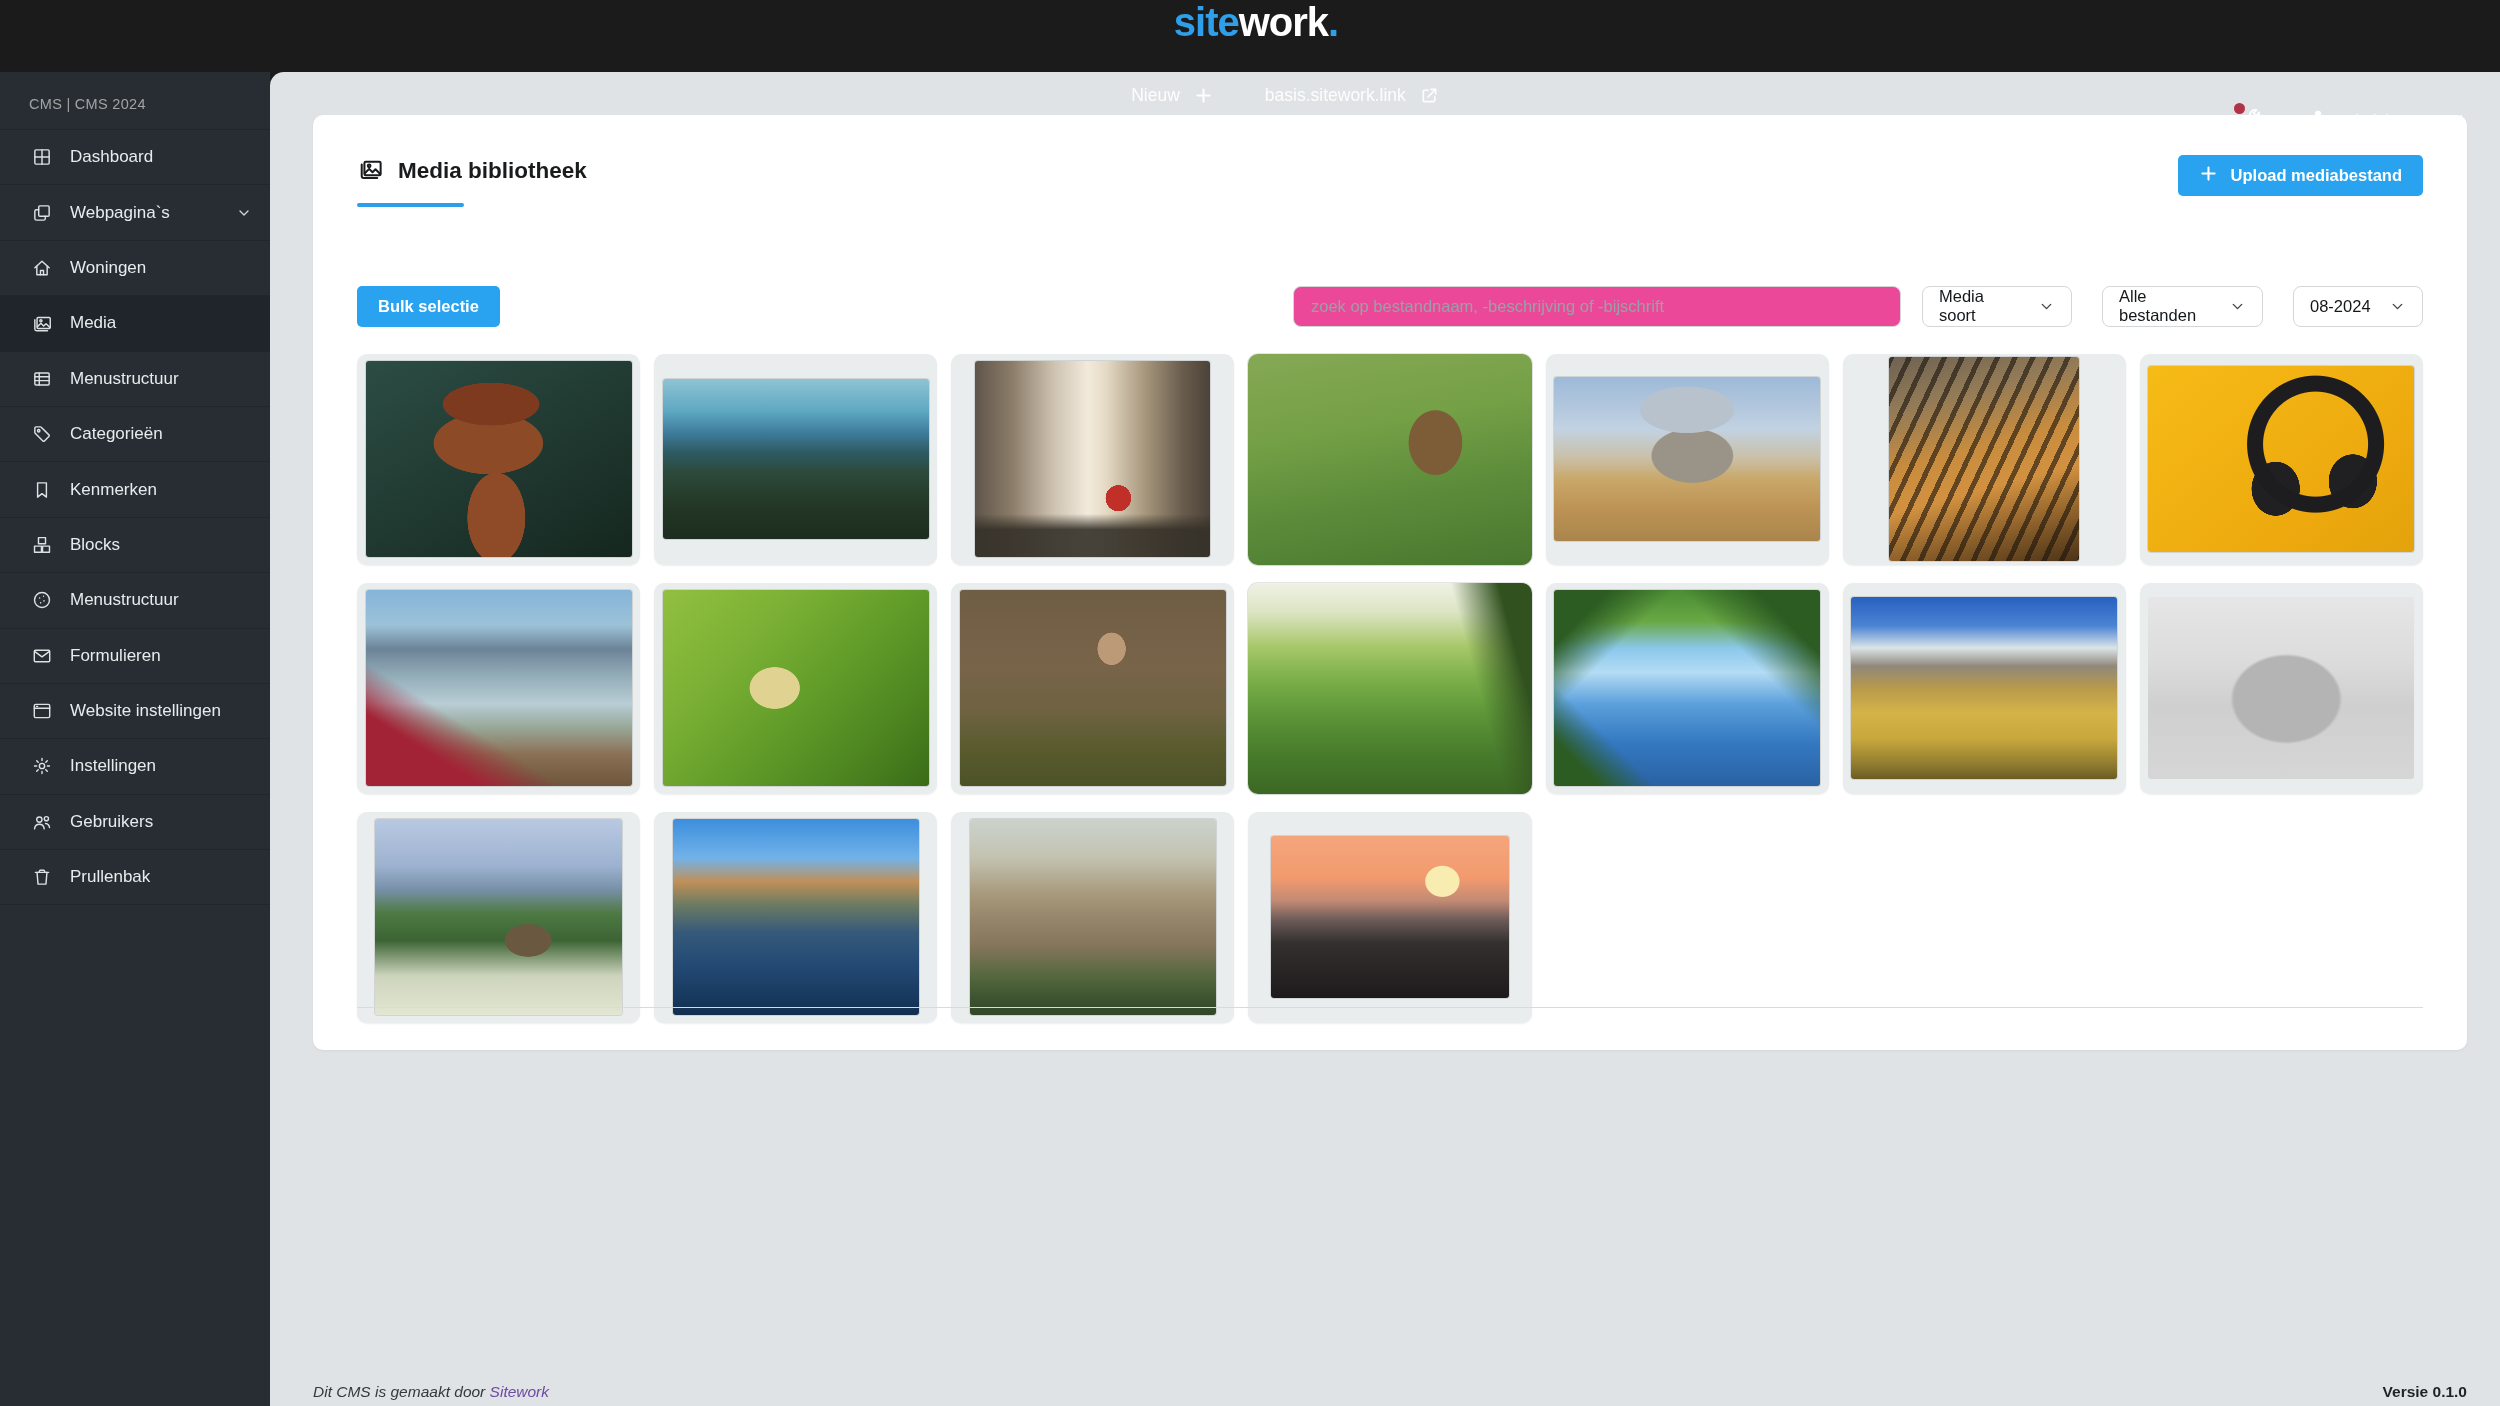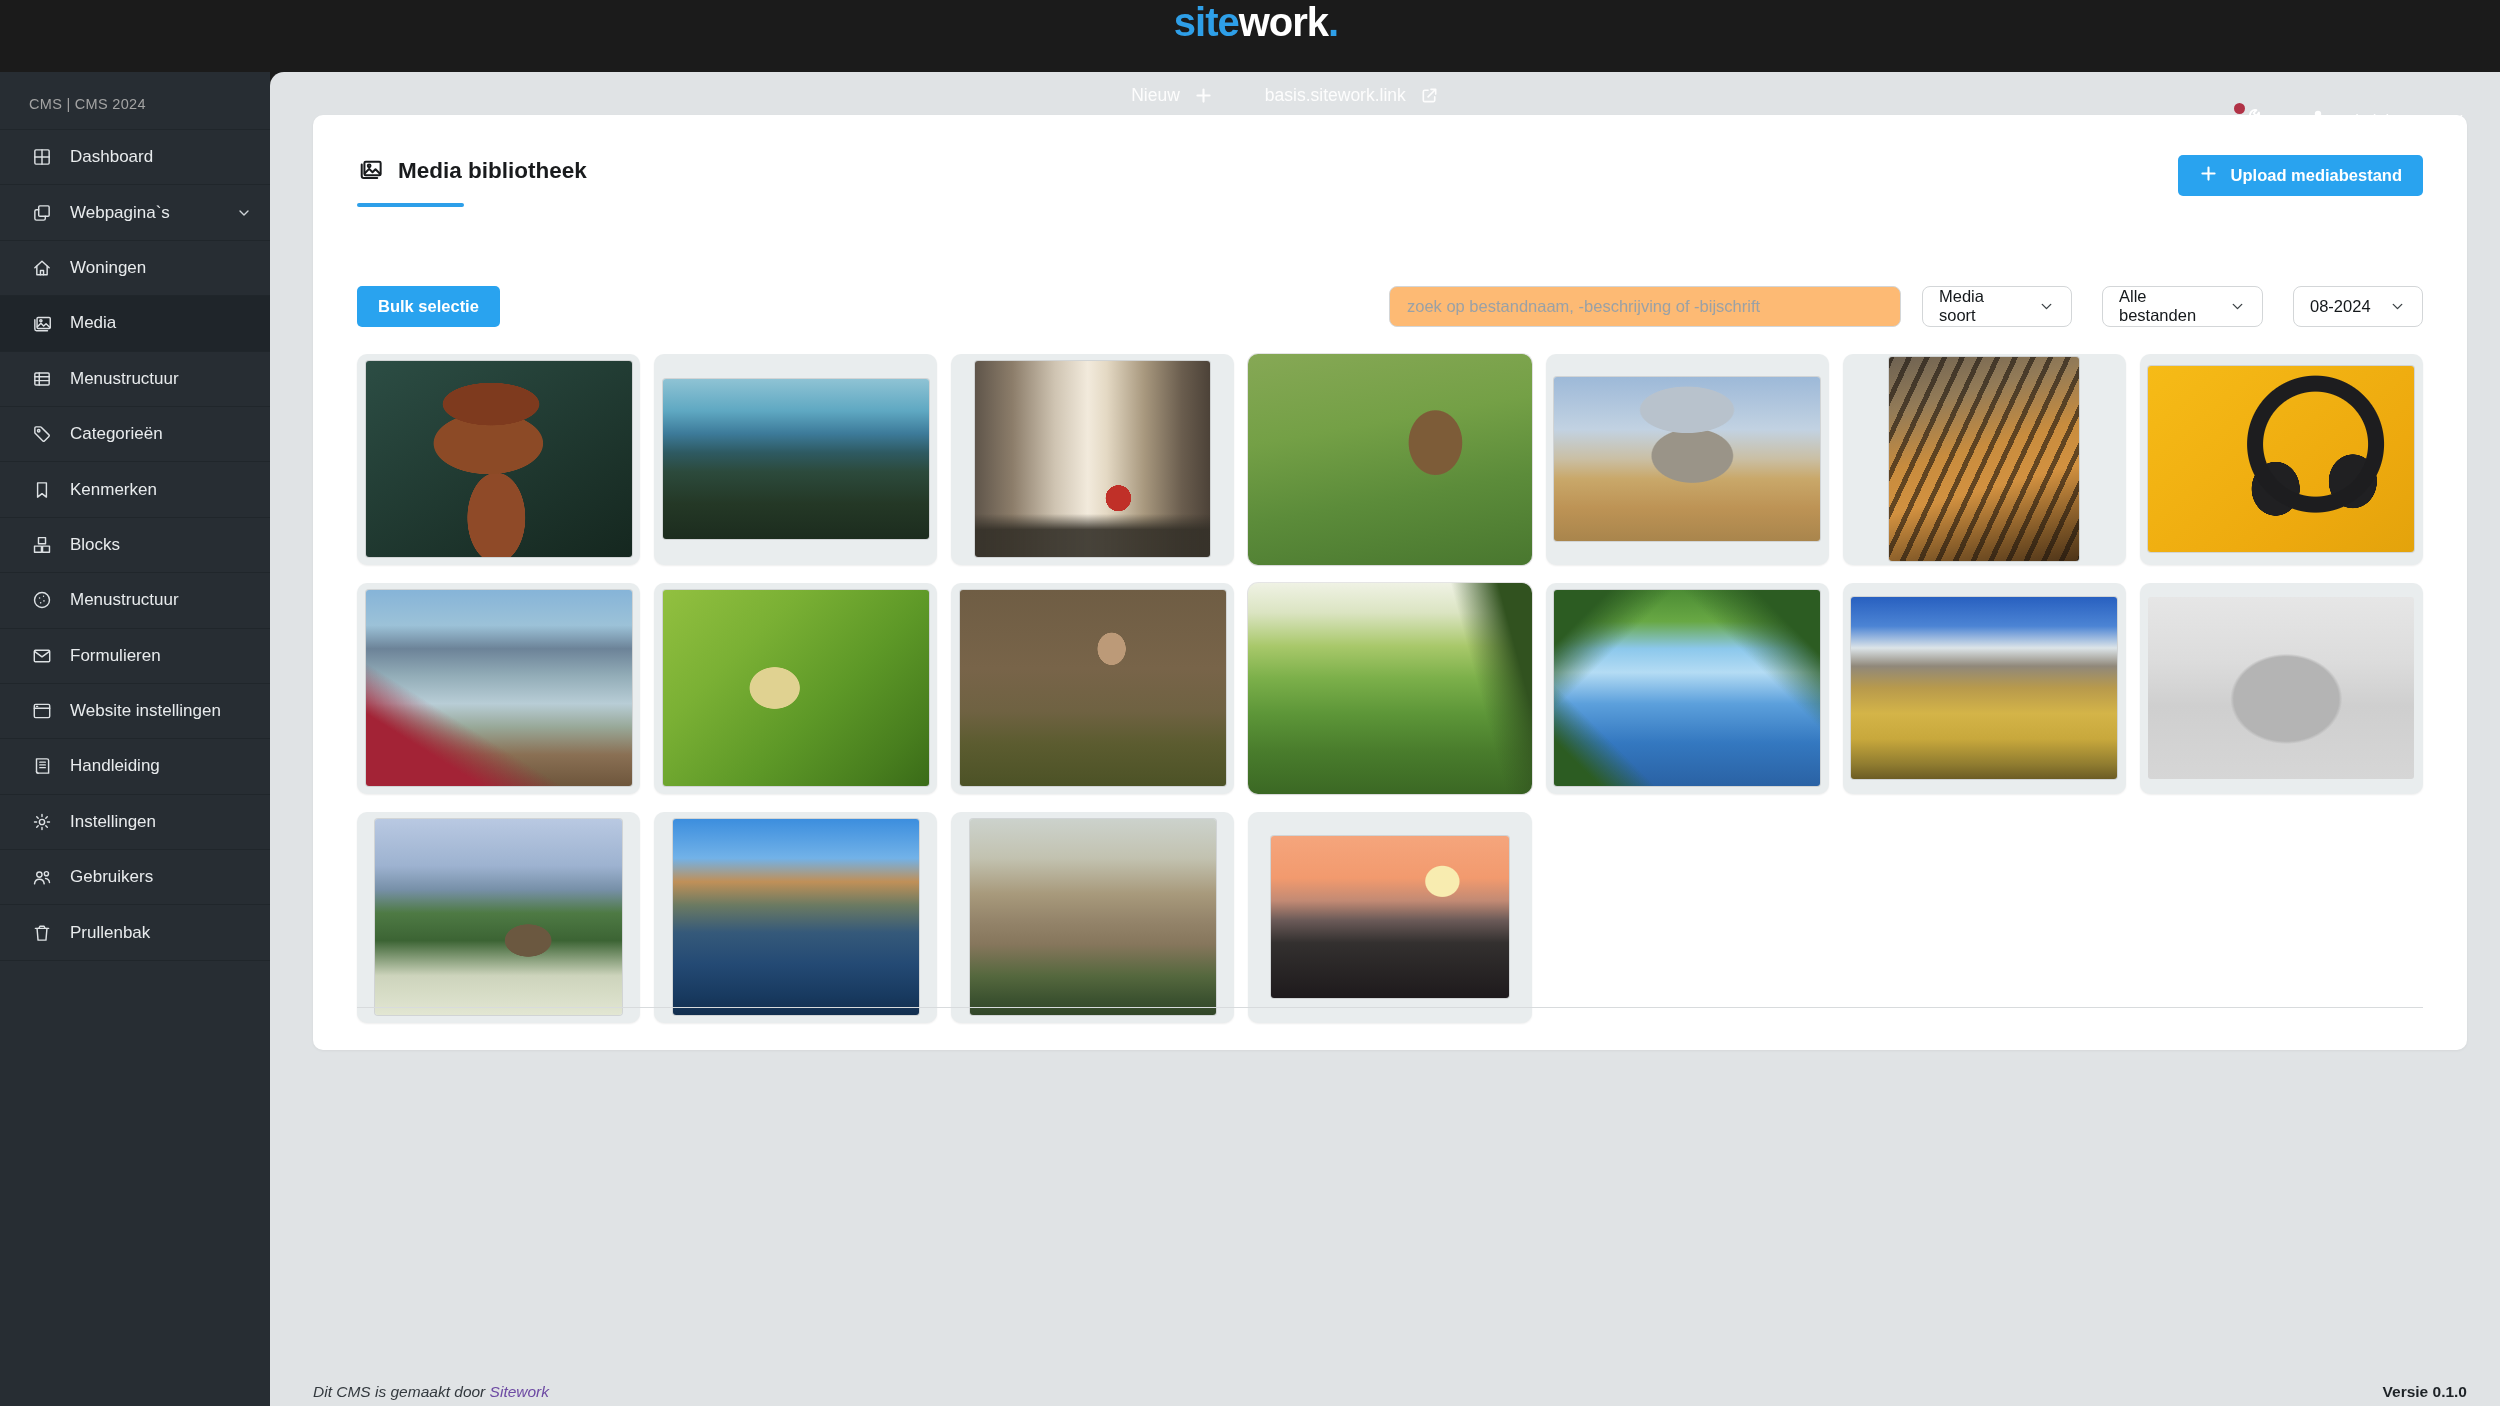--- a/index.html
+++ b/index.html
@@ -65,22 +65,22 @@
   .title-underline { width:107px; height:3.5px; border-radius:2px; background: var(--underline, #2d9fe9); margin-top:17px; }
   .btn-blue {
     display:inline-flex; align-items:center; justify-content:center; gap:13px;
     background: var(--accent, #29a3ef); color:#fff; border:none; cursor:pointer;
     font-family:inherit; font-size:16.5px; font-weight:600;
     border-radius:5px; height:41px; padding:0 21px;
   }
   .controls-row { margin-top:79px; display:flex; align-items:center; }
   .controls-right { margin-left:auto; display:flex; align-items:center; gap:21px; }
   .search {
-    width:512px; height:41px; border:1px solid #d3d6d8; border-radius:8px;
-    padding:16px 17px; font-family:inherit; font-size:16.5px; color:#33383c; outline:none; background:#fdba74;
+    width:608px; height:41px; border:1px solid #d3d6d8; border-radius:8px;
+    padding:16px 17px; font-family:inherit; font-size:16.5px; color:#33383c; outline:none; background:#ec4899;
   }
   .search::placeholder { color:#9aa1a6; }
   .select {
     height:41px; border:1px solid #d3d6d8; border-radius:8px; background:#fff;
     display:flex; align-items:center; justify-content:space-between;
     padding:0 16px; font-size:16.5px; color:#14181b; cursor:pointer; gap:14px;
   }
   .select .sel-chev { color:#3c4246; display:flex; }
   .sel-media-type { width:150px; margin-right:9px; }
   .sel-file-type  { width:161px; margin-right:9px; }
@@ -257,30 +257,20 @@
       </div>
       <div class="side-item">
         <span class="side-icon">
           <svg viewBox="0 0 20 20" width="22" height="22" fill="none" stroke="currentColor" stroke-width="1.3" stroke-linecap="round" stroke-linejoin="round">
             <rect x="3" y="4" width="14" height="12" rx="1.2"></rect>
             <path d="M3 7.5h14"></path>
             <path d="M5 5.8h1"></path>
           </svg>
         </span>
         <span class="side-label">Website instellingen</span>
-      </div>
-      <div class="side-item">
-        <span class="side-icon">
-          <svg viewBox="0 0 20 20" width="22" height="22" fill="none" stroke="currentColor" stroke-width="1.3" stroke-linecap="round" stroke-linejoin="round">
-            <path d="M5 3.5h9.5a1.5 1.5 0 0 1 1.5 1.5v11.5H6.5A1.5 1.5 0 0 1 5 15z"></path>
-            <path d="M5 15a1.5 1.5 0 0 0 1.5 1.5"></path>
-            <path d="M8 6.5h5M8 9h5M8 11.5h5"></path>
-          </svg>
-        </span>
-        <span class="side-label">Handleiding</span>
       </div>
       <div class="side-item">
         <span class="side-icon">
           <svg viewBox="0 0 20 20" width="22" height="22" fill="none" stroke="currentColor" stroke-width="1.3" stroke-linecap="round" stroke-linejoin="round">
             <circle cx="10" cy="10" r="2.4"></circle>
             <path d="M10 3.2v1.9M10 14.9v1.9M3.2 10h1.9M14.9 10h1.9M5.2 5.2l1.35 1.35M13.45 13.45l1.35 1.35M14.8 5.2l-1.35 1.35M6.55 13.45L5.2 14.8"></path>
           </svg>
         </span>
         <span class="side-label">Instellingen</span>
       </div>

